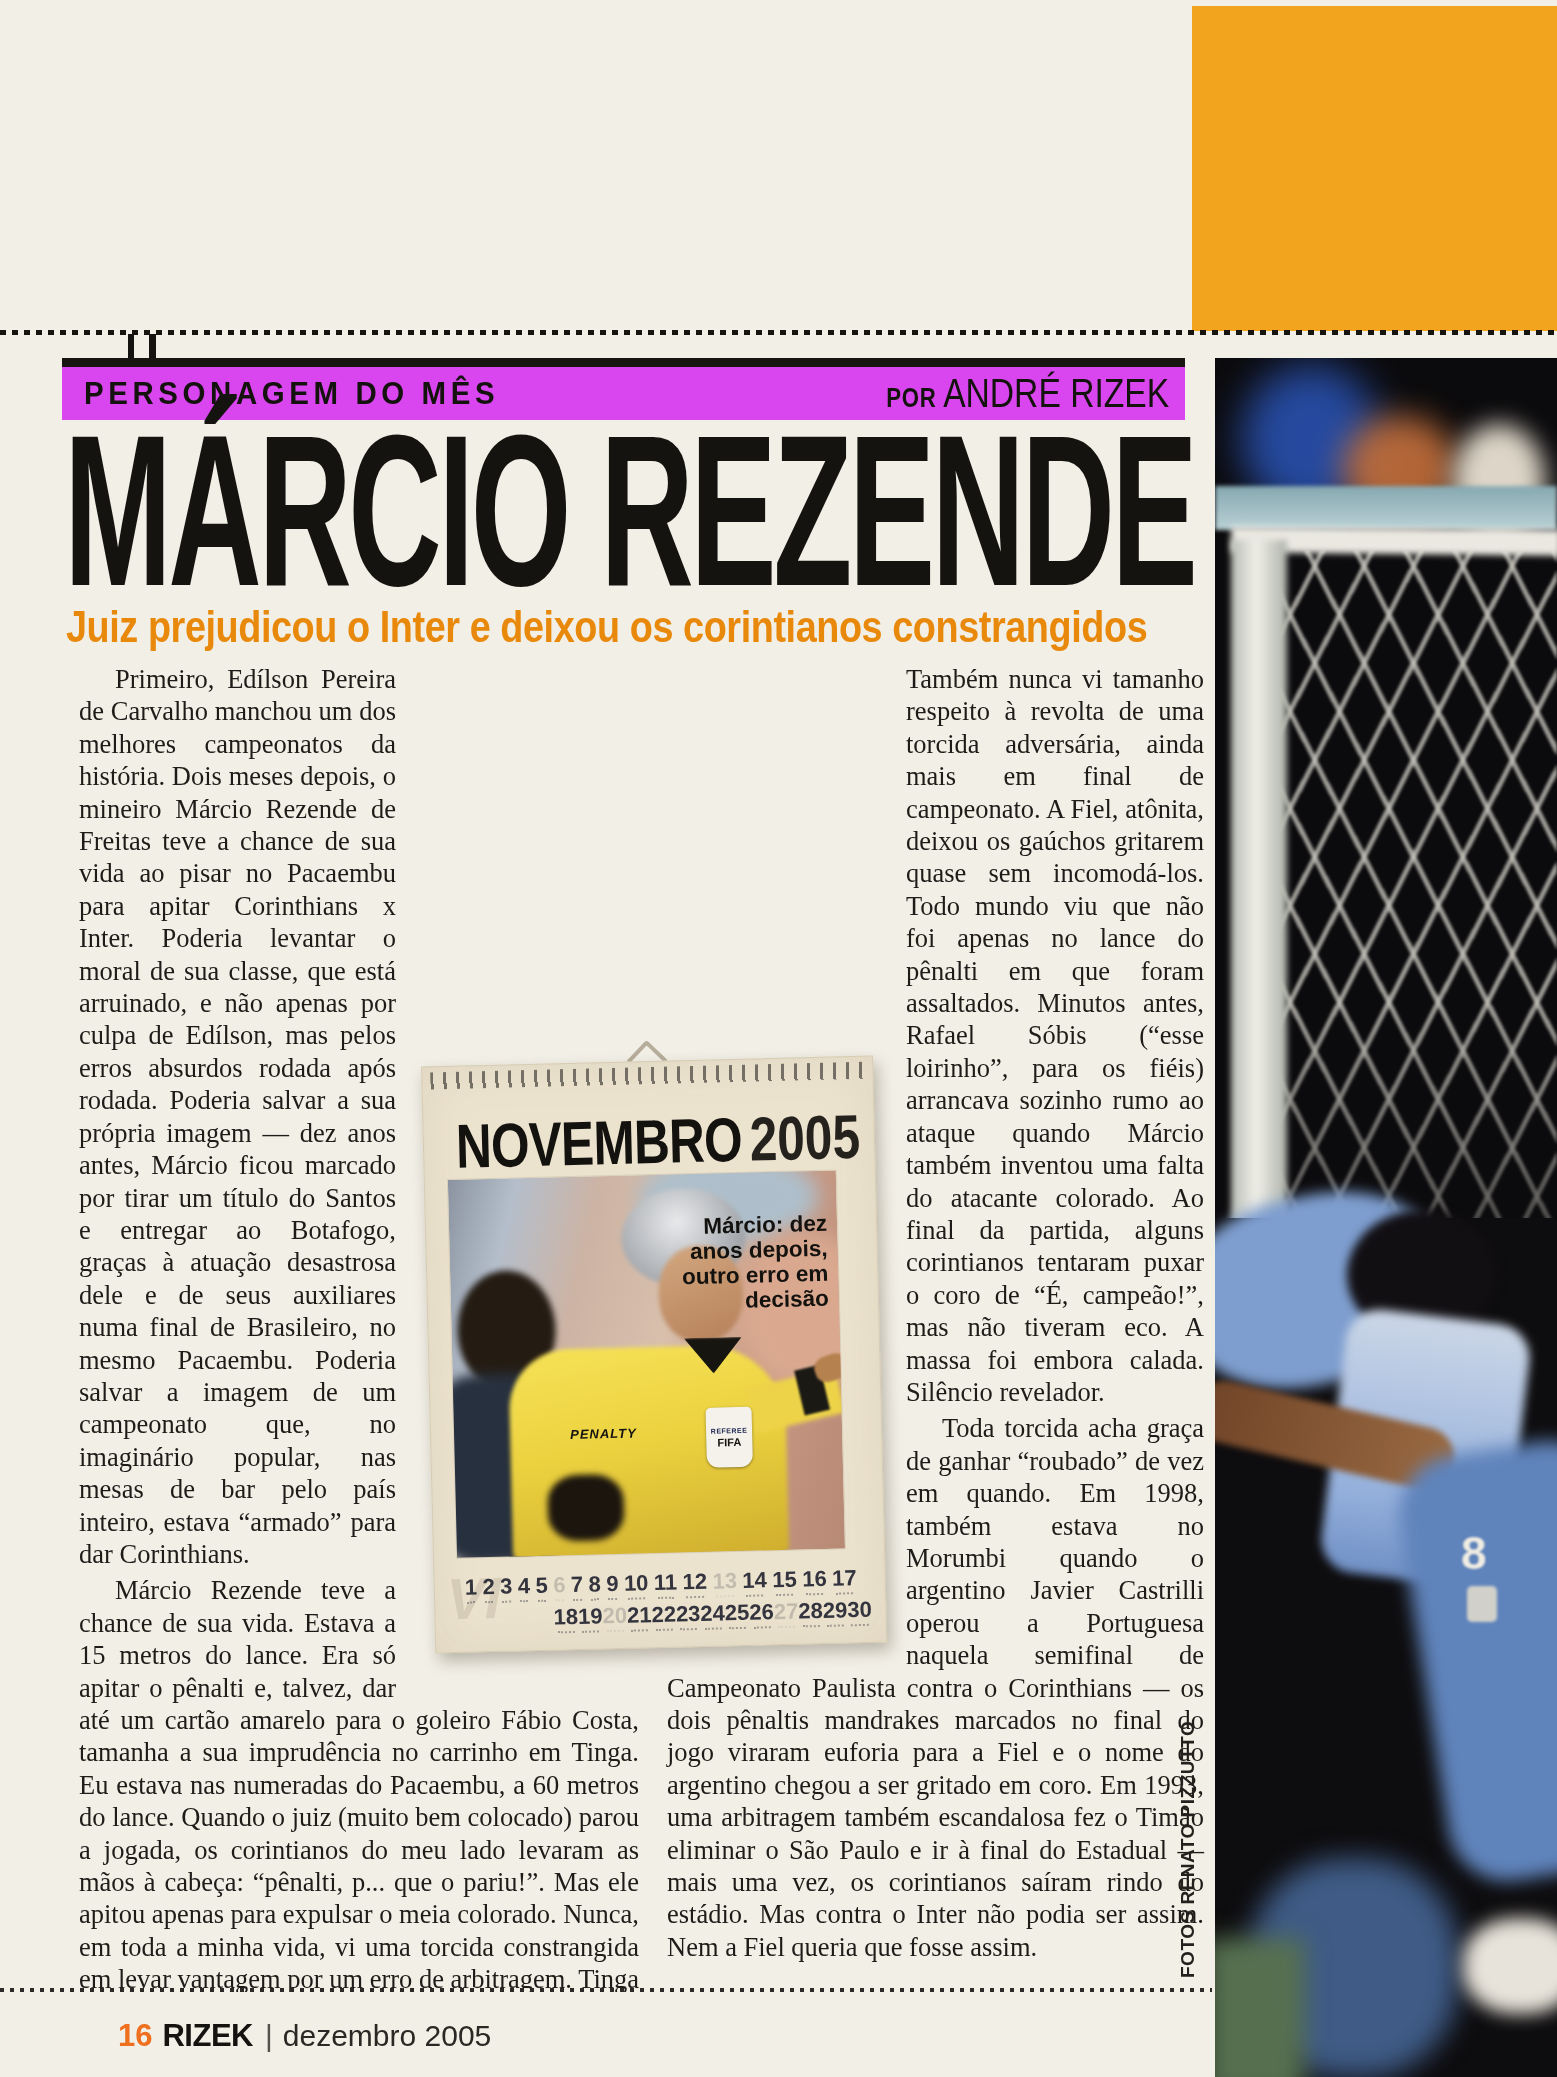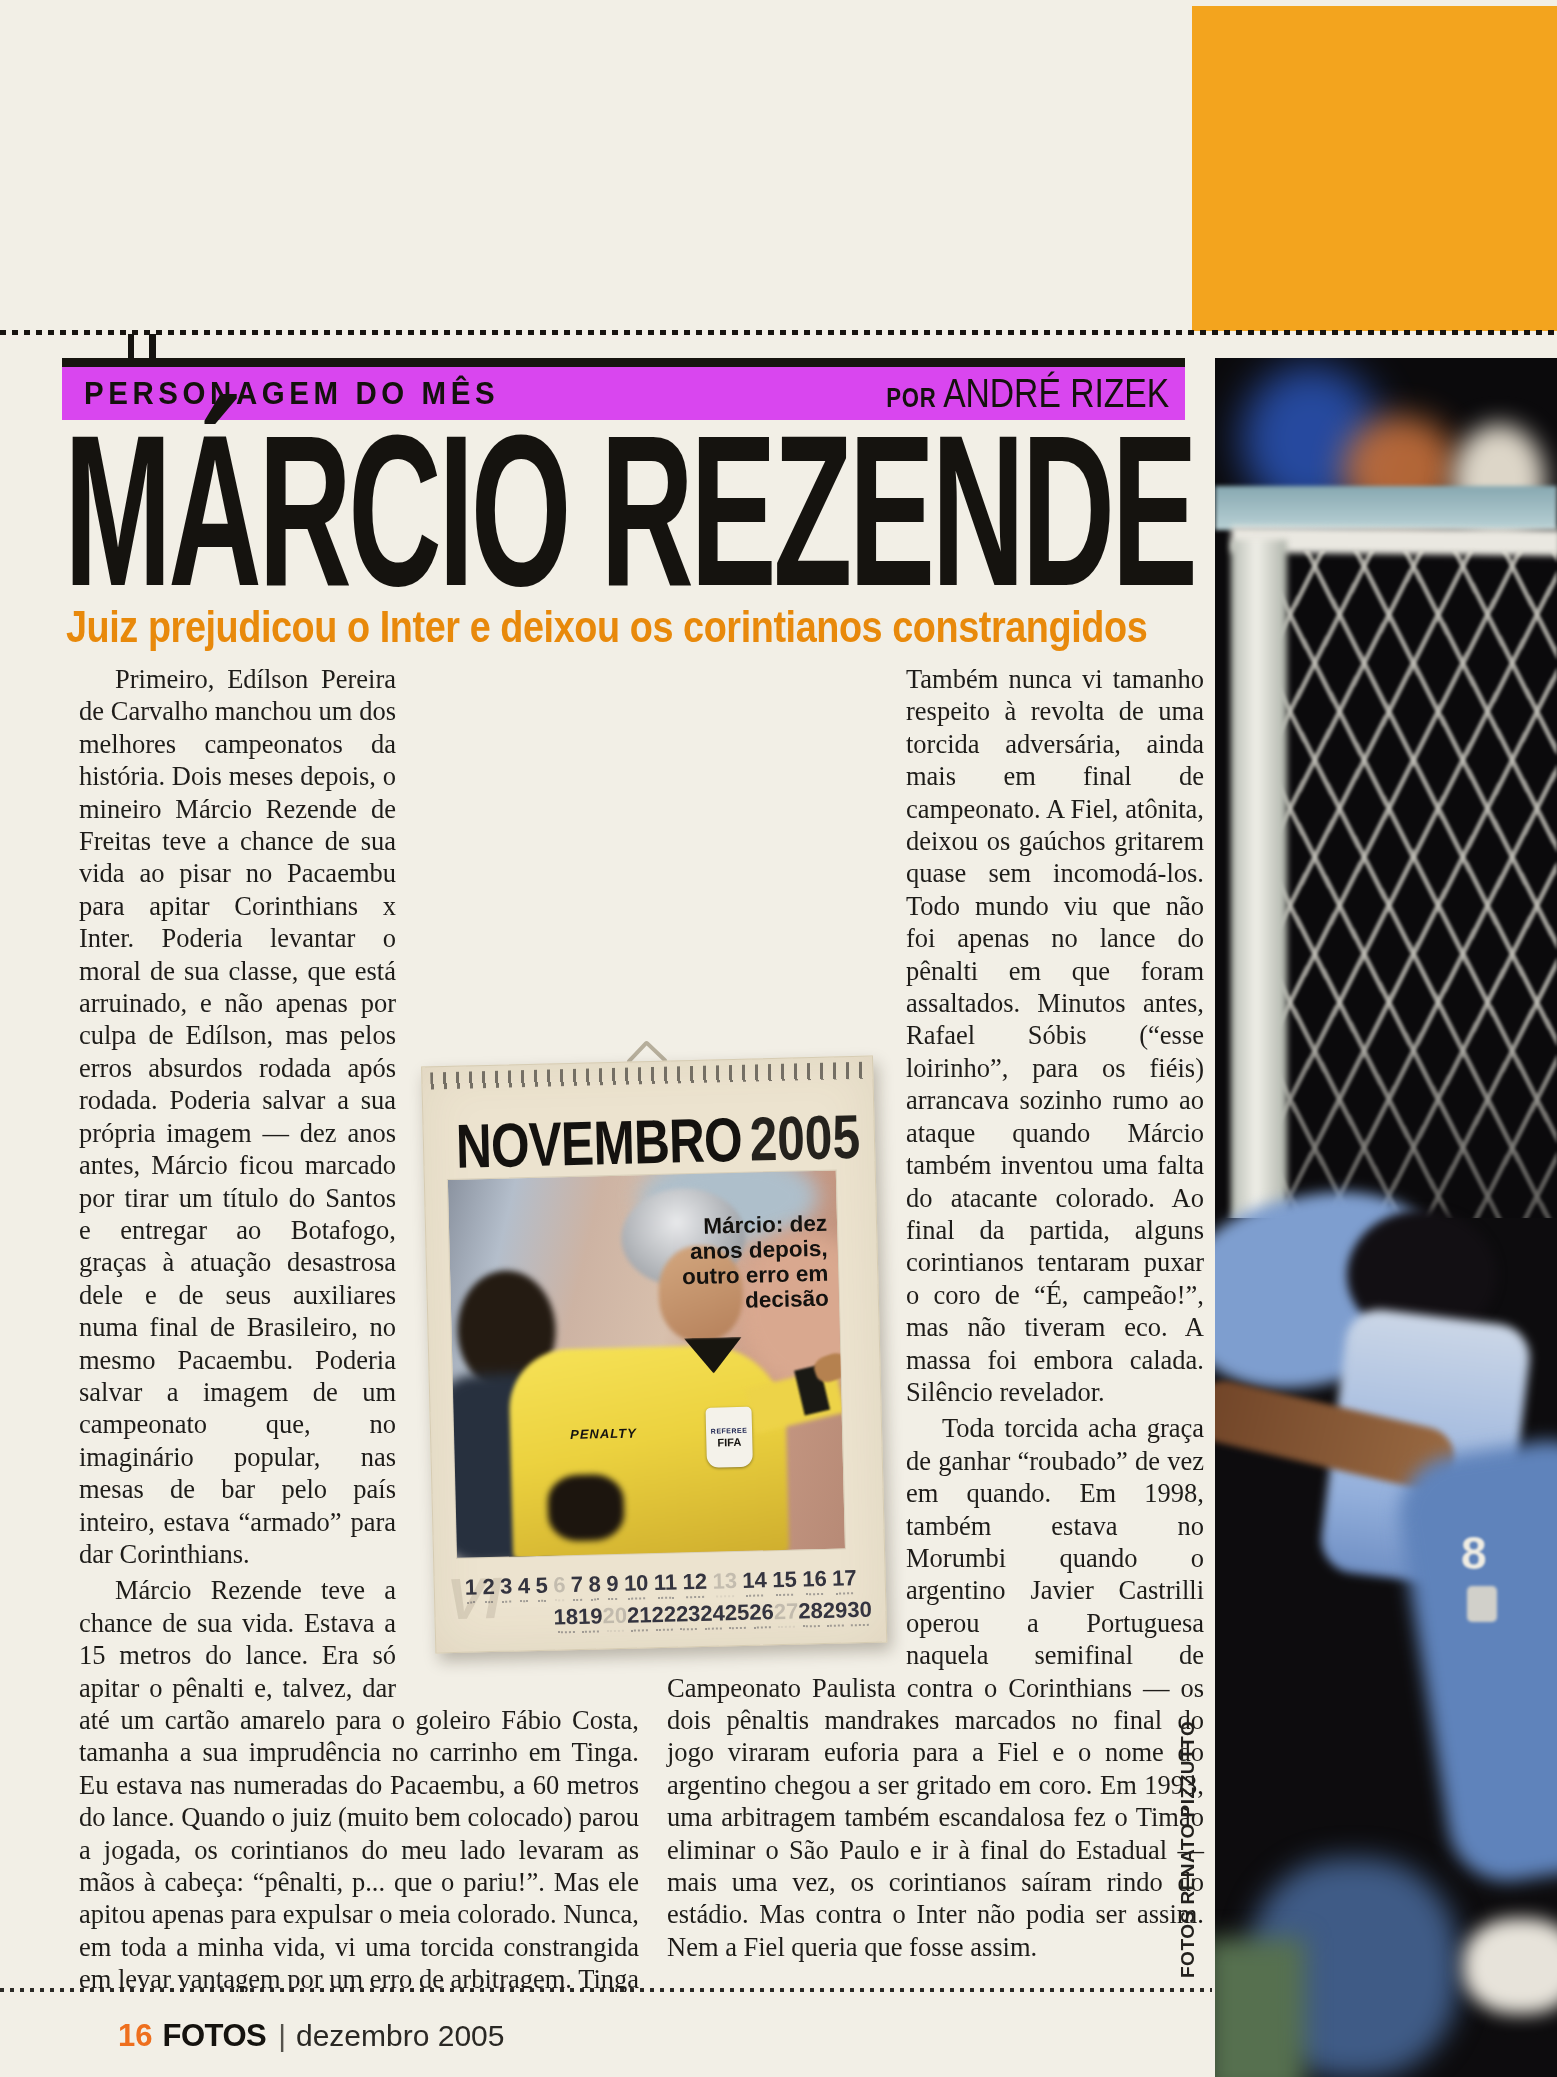--- a/index.html
+++ b/index.html
@@ -250,18 +250,18 @@
     <div class="pl-bluebottom"></div>
     <div class="pl-flash"></div>
     <div class="ph-grass"></div>
   </div>
 
   <div class="credit">FOTOS RENATO PIZZUTTO</div>
 
   <div class="dotline"></div>
   <div class="footer">
     <span class="pgnum">16</span>
-    <span class="mag">FOTOS</span>
+    <span class="mag">RIZEK</span>
     <span class="issue-divider">|</span>
     <span class="issue">dezembro 2005</span>
   </div>
 
 </div>
 
 </body></html>

